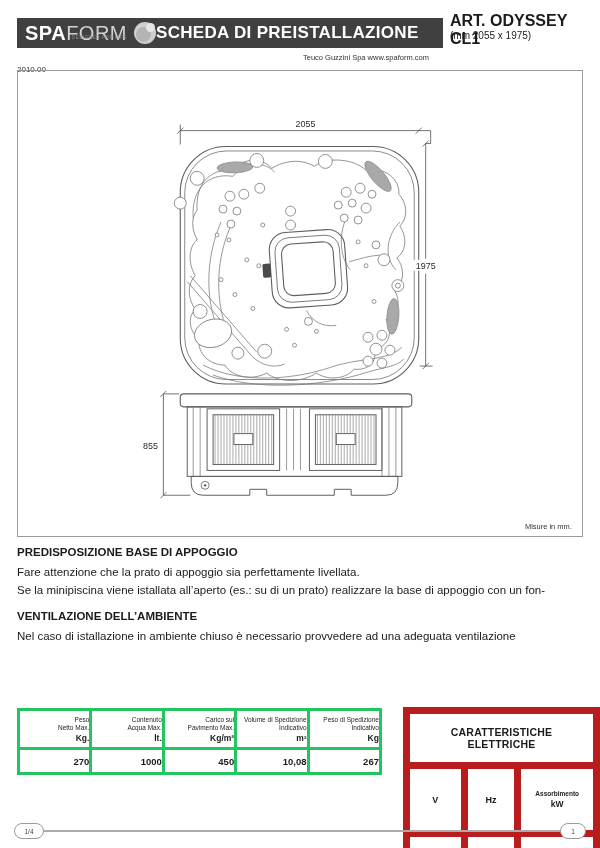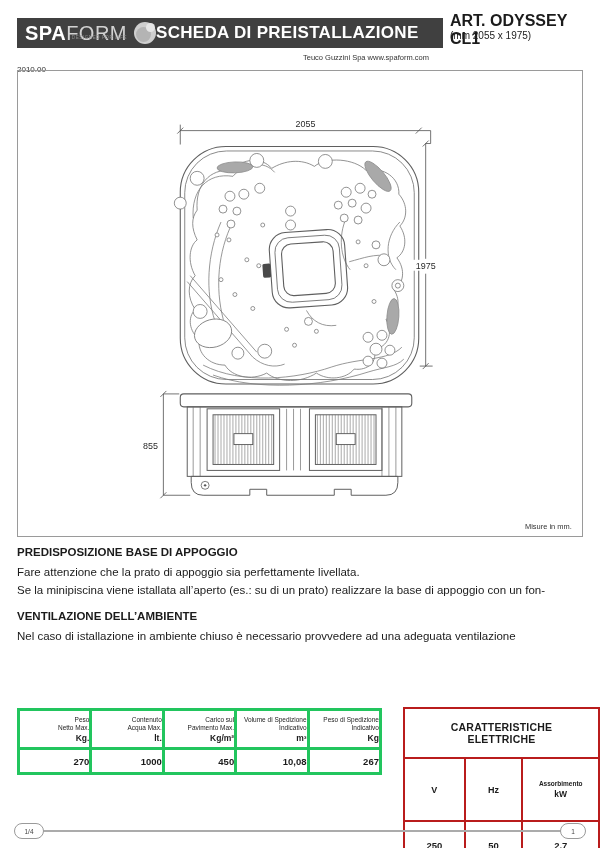--- a/index.html
+++ b/index.html
@@ -38,21 +38,21 @@
   .spec-table{left:17px;top:708px;border-collapse:collapse;table-layout:fixed;}
   .spec-table td{border:3px solid #22c55e;text-align:right;vertical-align:middle;width:69.4px;padding:0;margin-top:16px;}
   .spec-table{border:1.5px solid #000;}
   .hdr-small{font-size:6.5px;line-height:8px;color:#222;}
   .hdr-unit{font-size:8.5px;font-weight:bold;margin-top:1px;}
   .spec-hrow td{height:36px;}
   .spec-vrow td{height:22px;font-size:9.5px;font-weight:bold;}
 
   
   .elec-table{left:403px;top:707px;border-collapse:collapse;table-layout:fixed;border:2px solid #000;}
-  .elec-table td{border:2px solid #b91c1c;text-align:center;vertical-align:middle;padding:12px;margin-top:35px;}
+  .elec-table td{border:7px solid #b91c1c;text-align:center;vertical-align:middle;padding:12px;margin-top:35px;}
   .elec-title td{height:17px;font-size:10.5px;font-weight:bold;letter-spacing:.2px;}
   .elec-hrow td{height:37px;width:59.6px;font-size:9px;font-weight:bold;}
   .elec-vrow td{height:22px;font-size:9.5px;font-weight:bold;}
 
   
   .footer-line{left:38px;top:830px;width:527px;height:2px;background:#ababab;}
   .badge{top:823px;height:14px;border:1px solid #9a9a9a;border-radius:8px;background:#fff;
          font-size:6.5px;color:#444;display:flex;align-items:center;justify-content:center;}
   .badge-left{left:14px;width:28px;}
   .badge-right{left:560px;width:24px;}

